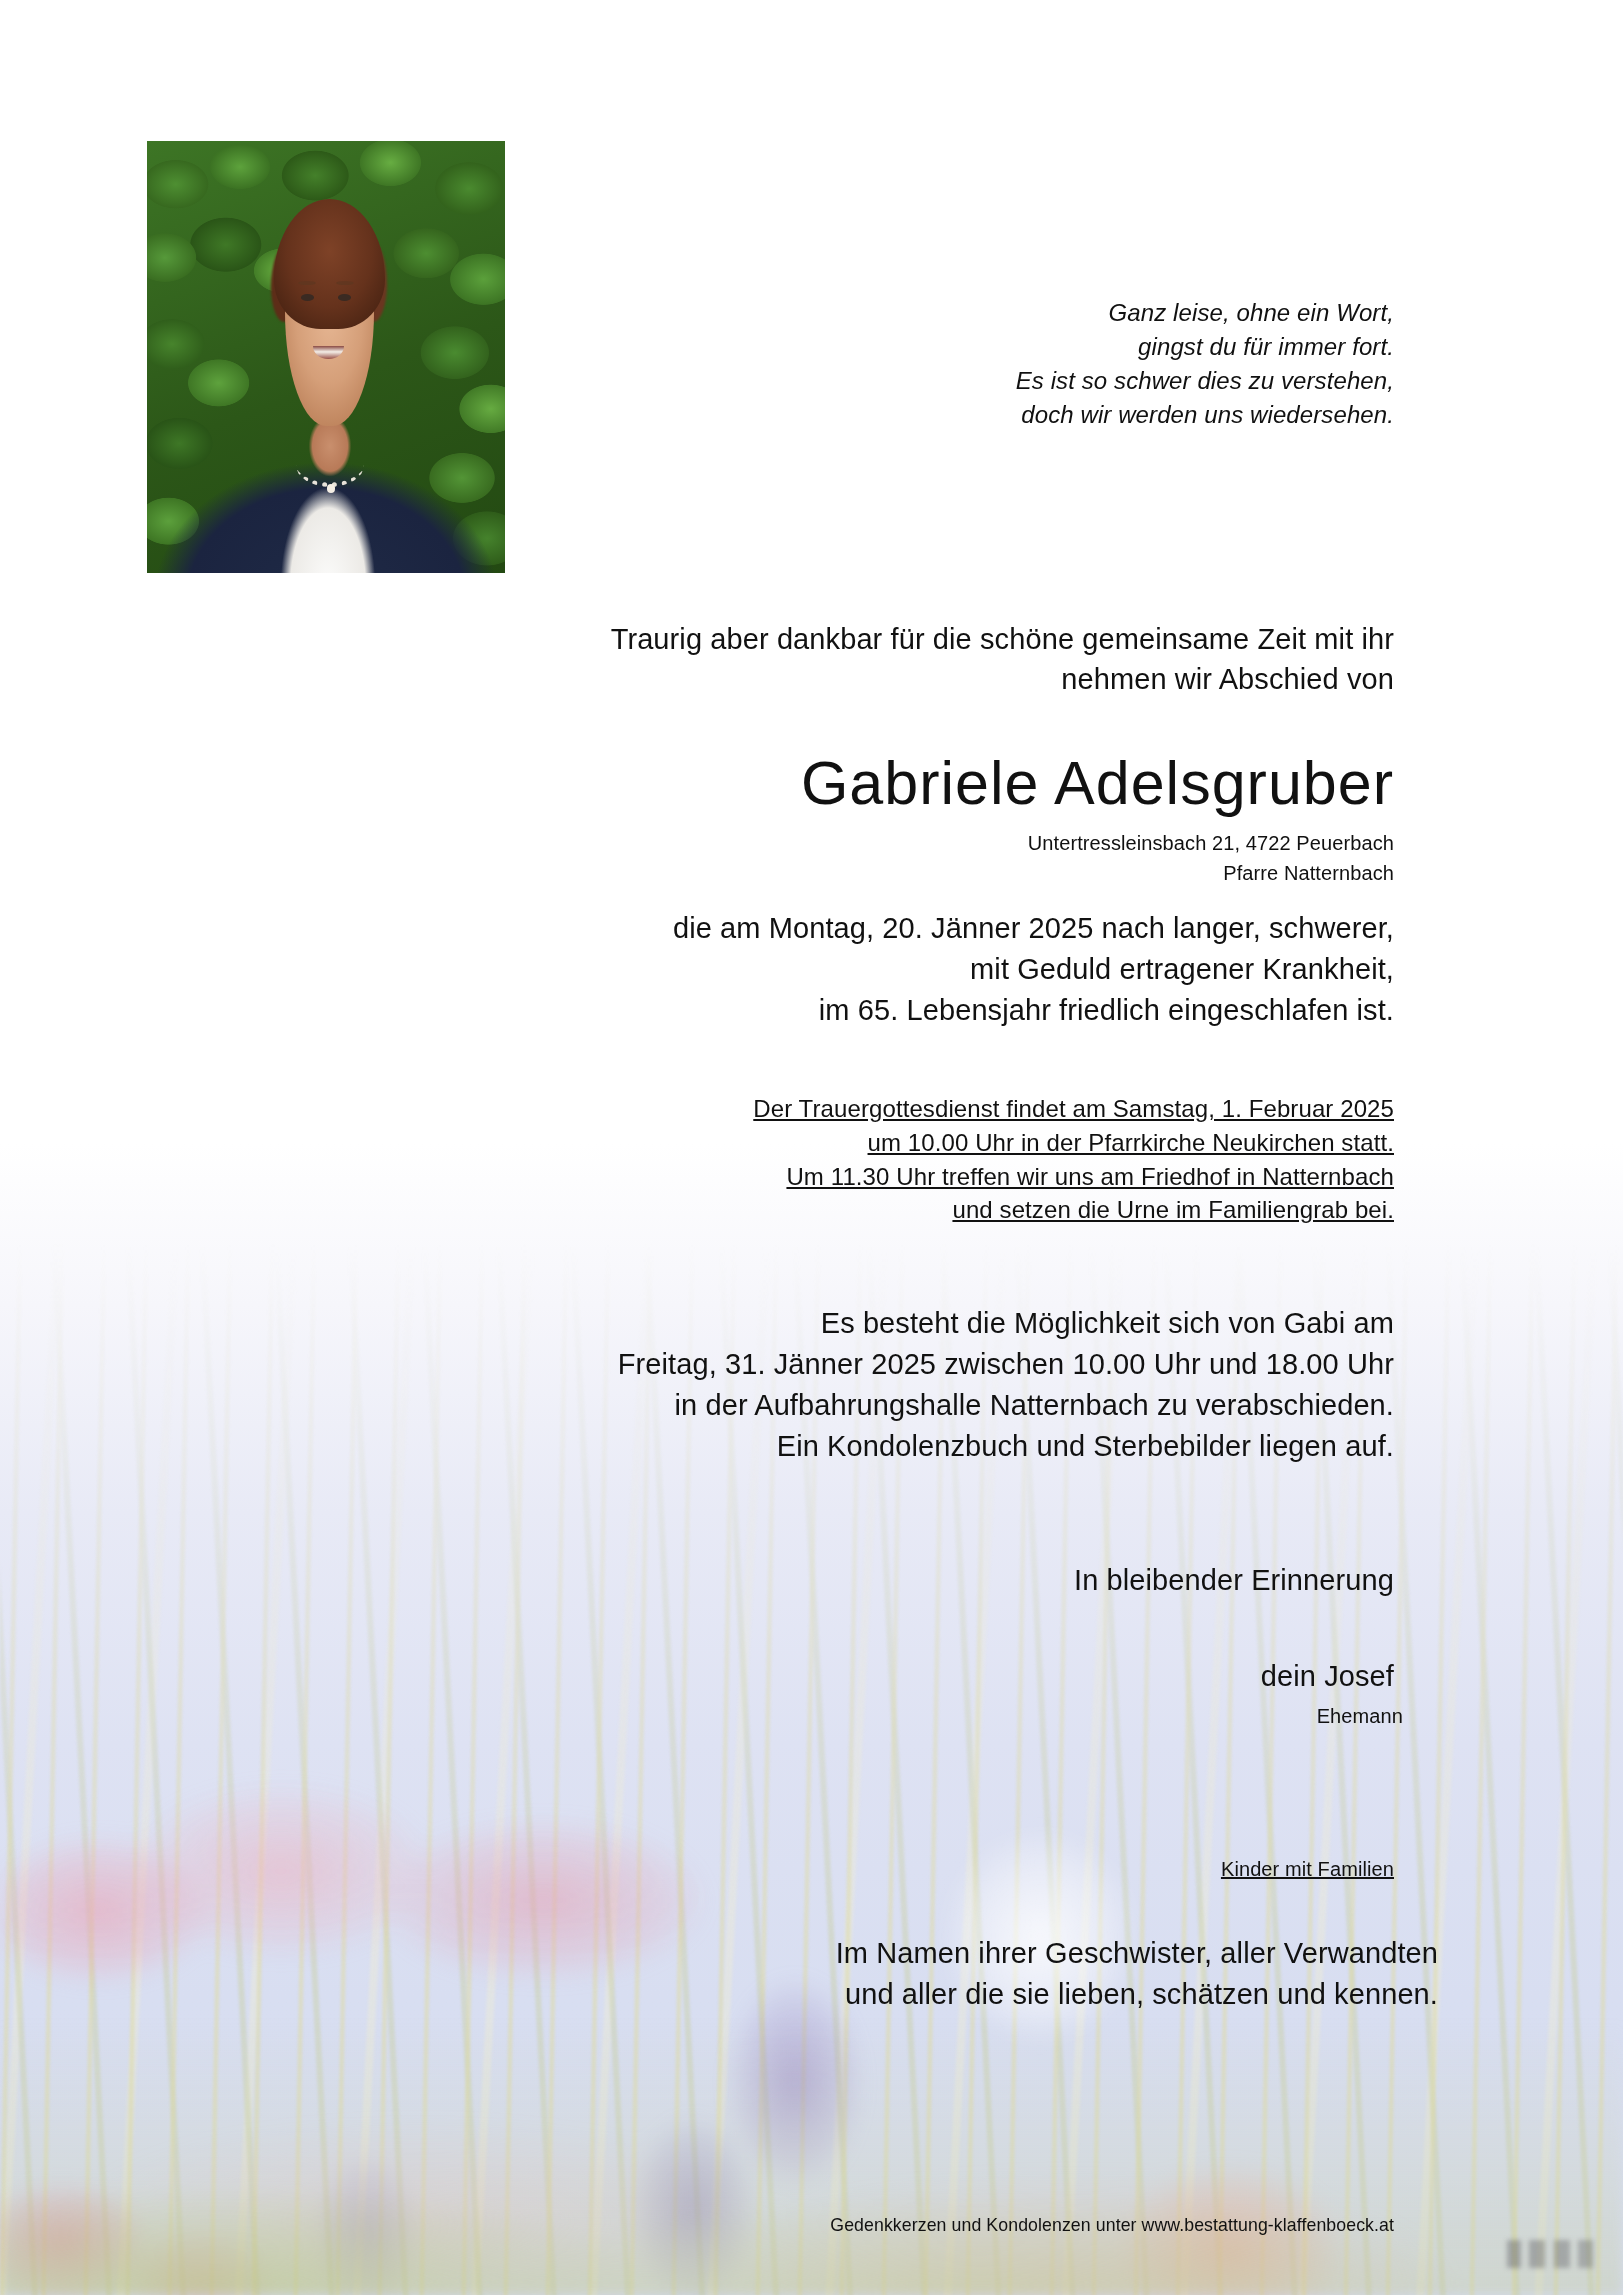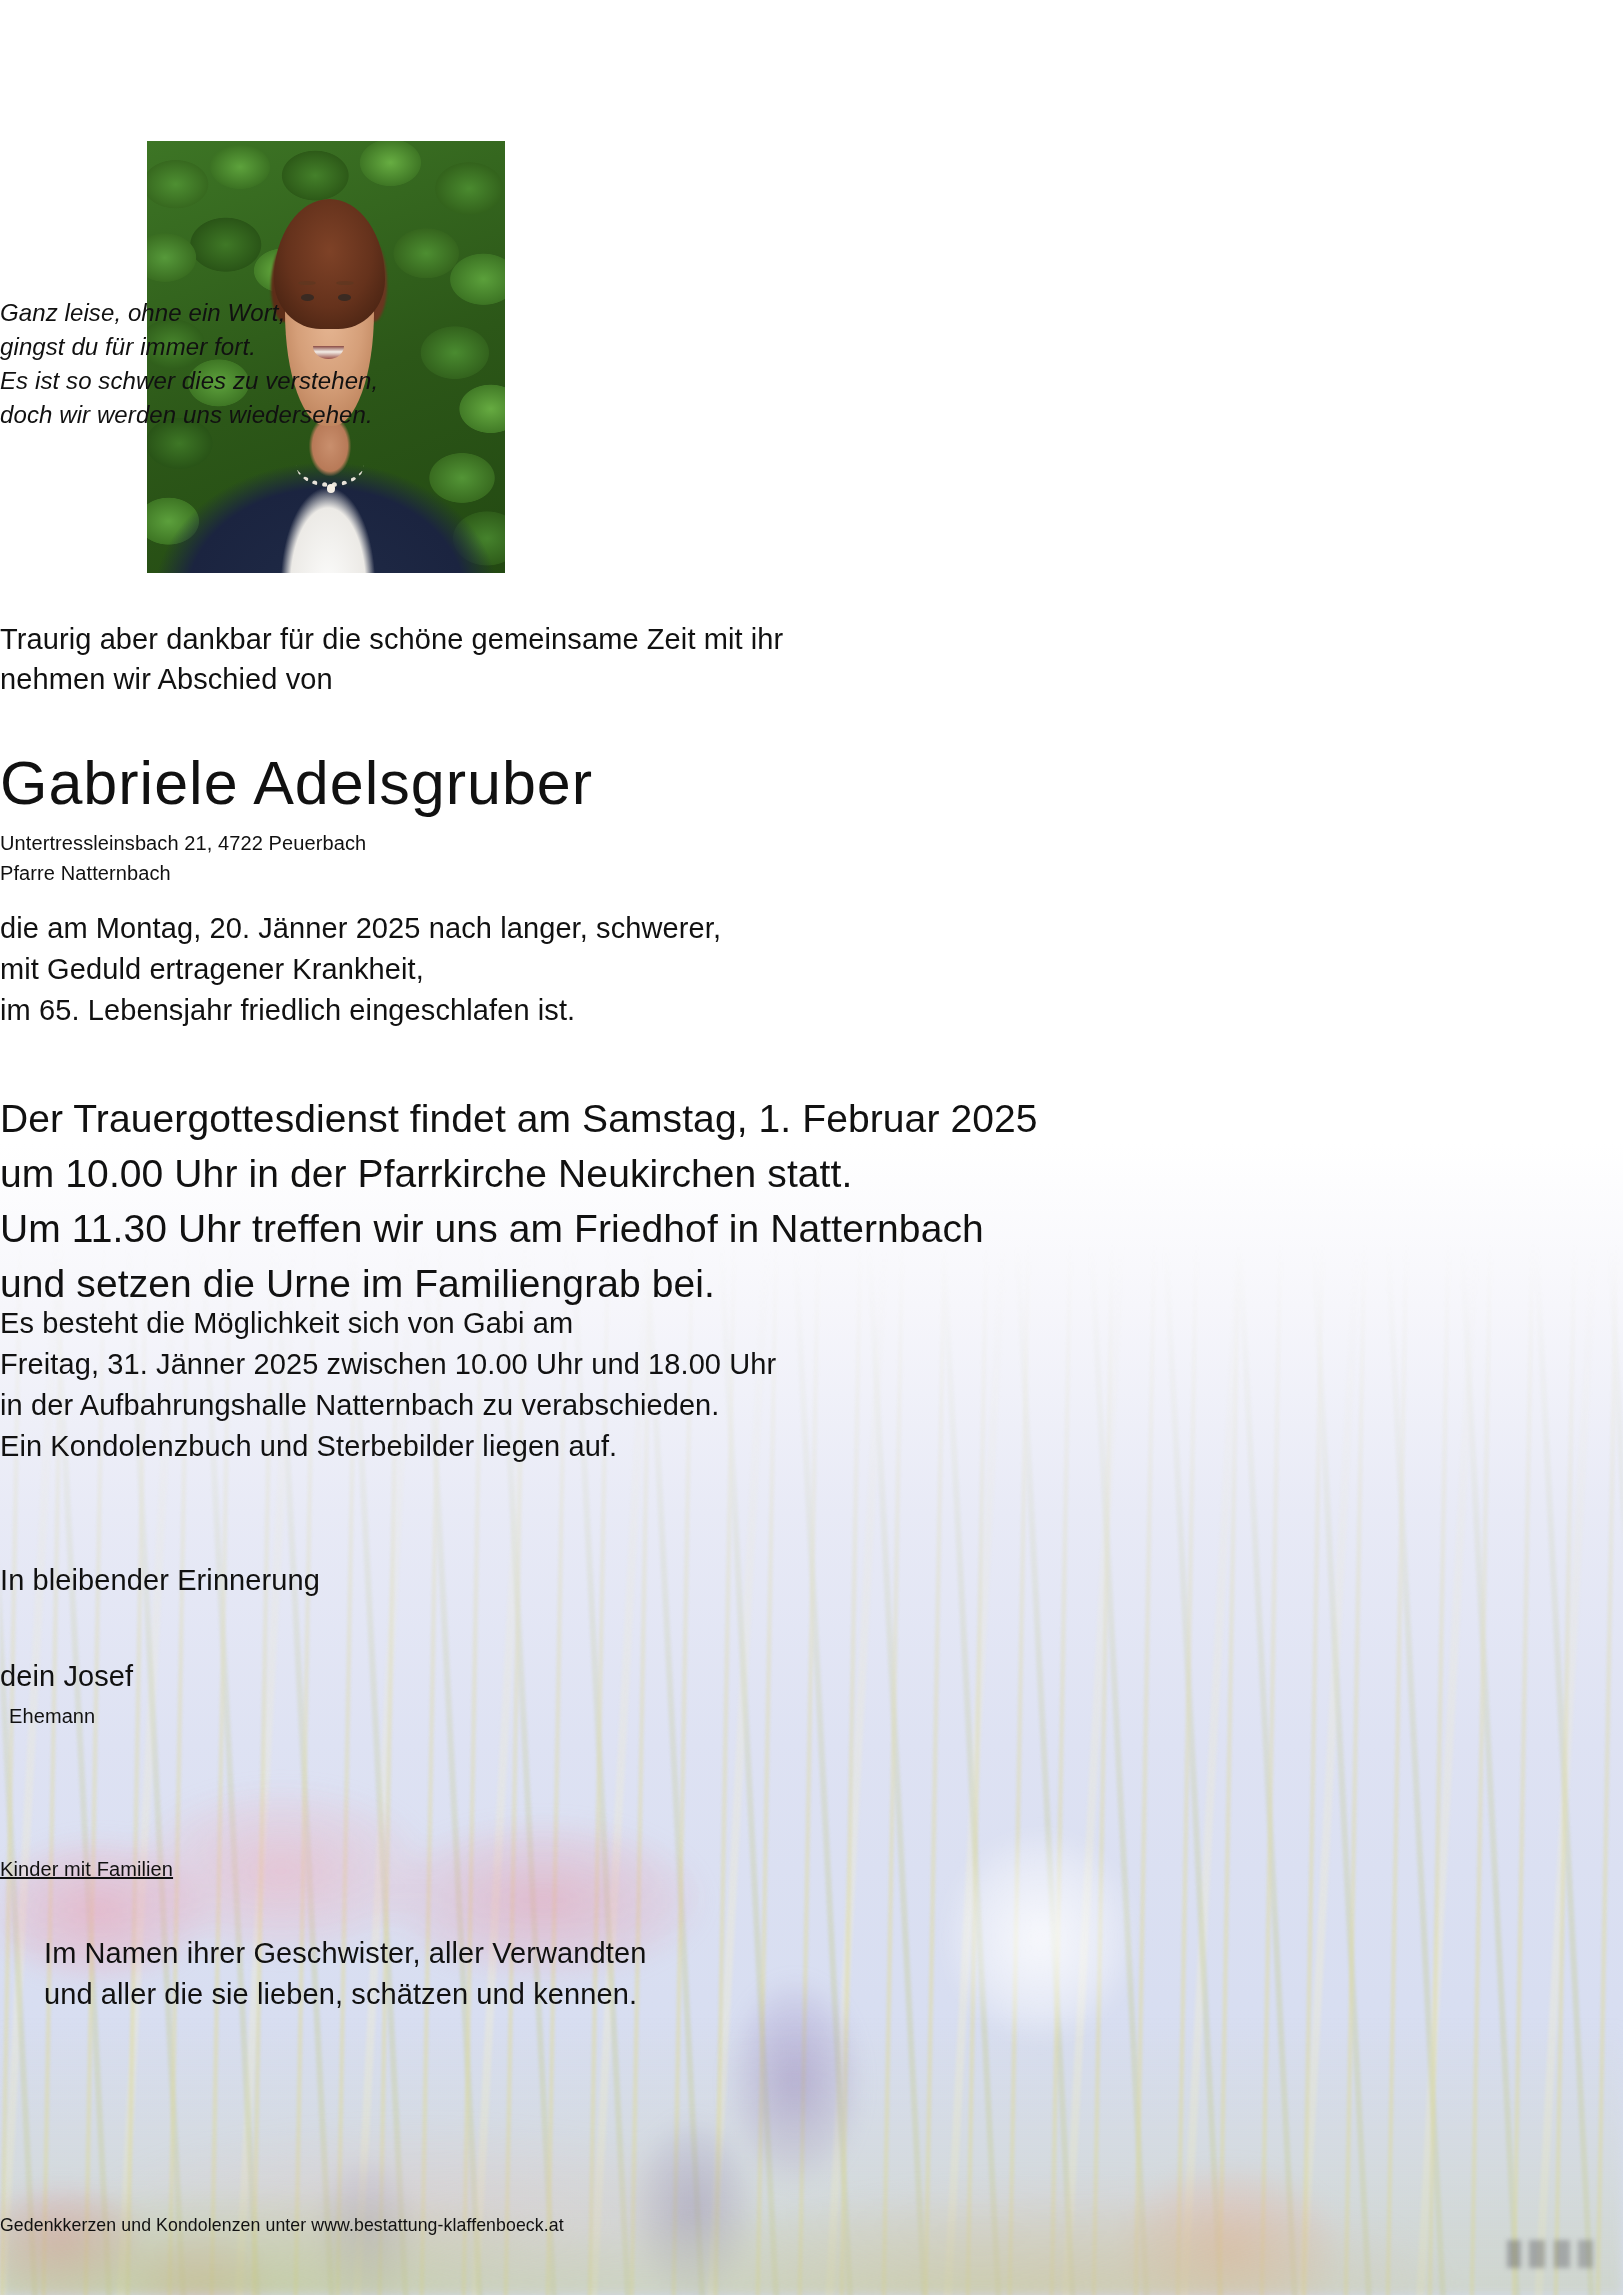--- a/index.html
+++ b/index.html
@@ -280,21 +280,21 @@
     height: 1.9%;
     border-radius: 50%;
     background: #f4eee4;
   }
 
   
   .txt {
     position: absolute;
     left: 0;
     width: 1394px;
-    text-align: left;
+    text-align: right;
     color: #111111;
     white-space: pre-line;
     line-height: 1.30;
     letter-spacing: 0.1px;
   }
 
   #poem {
     top: 296px;
     font-style: italic;
     font-size: 24px;
@@ -304,21 +304,21 @@
 
   #intro      { top: 620px;  font-size: 29px; line-height: 1.37; }
   #deceased-name {
     top: 753px;
     font-size: 61px;
     letter-spacing: 1px;
     line-height: 1.0;
   }
   #address    { top: 829px; font-size: 20px; line-height: 1.40; }
   #death-info { top: 908px; font-size: 29px; line-height: 1.41; }
-  #service    { top: 1092px; font-size: 39px; line-height: 1.41; }
+  #service    { top: 1092px; font-size: 24px; line-height: 1.41; text-decoration: underline; }
   #viewing    { top: 1303px; font-size: 29px; line-height: 1.41; }
   #memory     { top: 1562px; font-size: 29px; }
   #spouse     { top: 1658px; font-size: 29px; }
   #spouse-rel { top: 1703px; font-size: 20px; padding-left: 9px; }
   #children   { top: 1766px; font-size: 29px; line-height: 1.41; }
   #children-rel { top: 1856px; font-size: 20px; text-decoration: underline; }
   #siblings   { top: 1933px; font-size: 29px; line-height: 1.41; margin-left: 44px; }
   #donation   { top: 2065px; font-size: 25px; line-height: 1.47; }
   #web-note   { top: 2214px; font-size: 17.7px; }
 </style>

